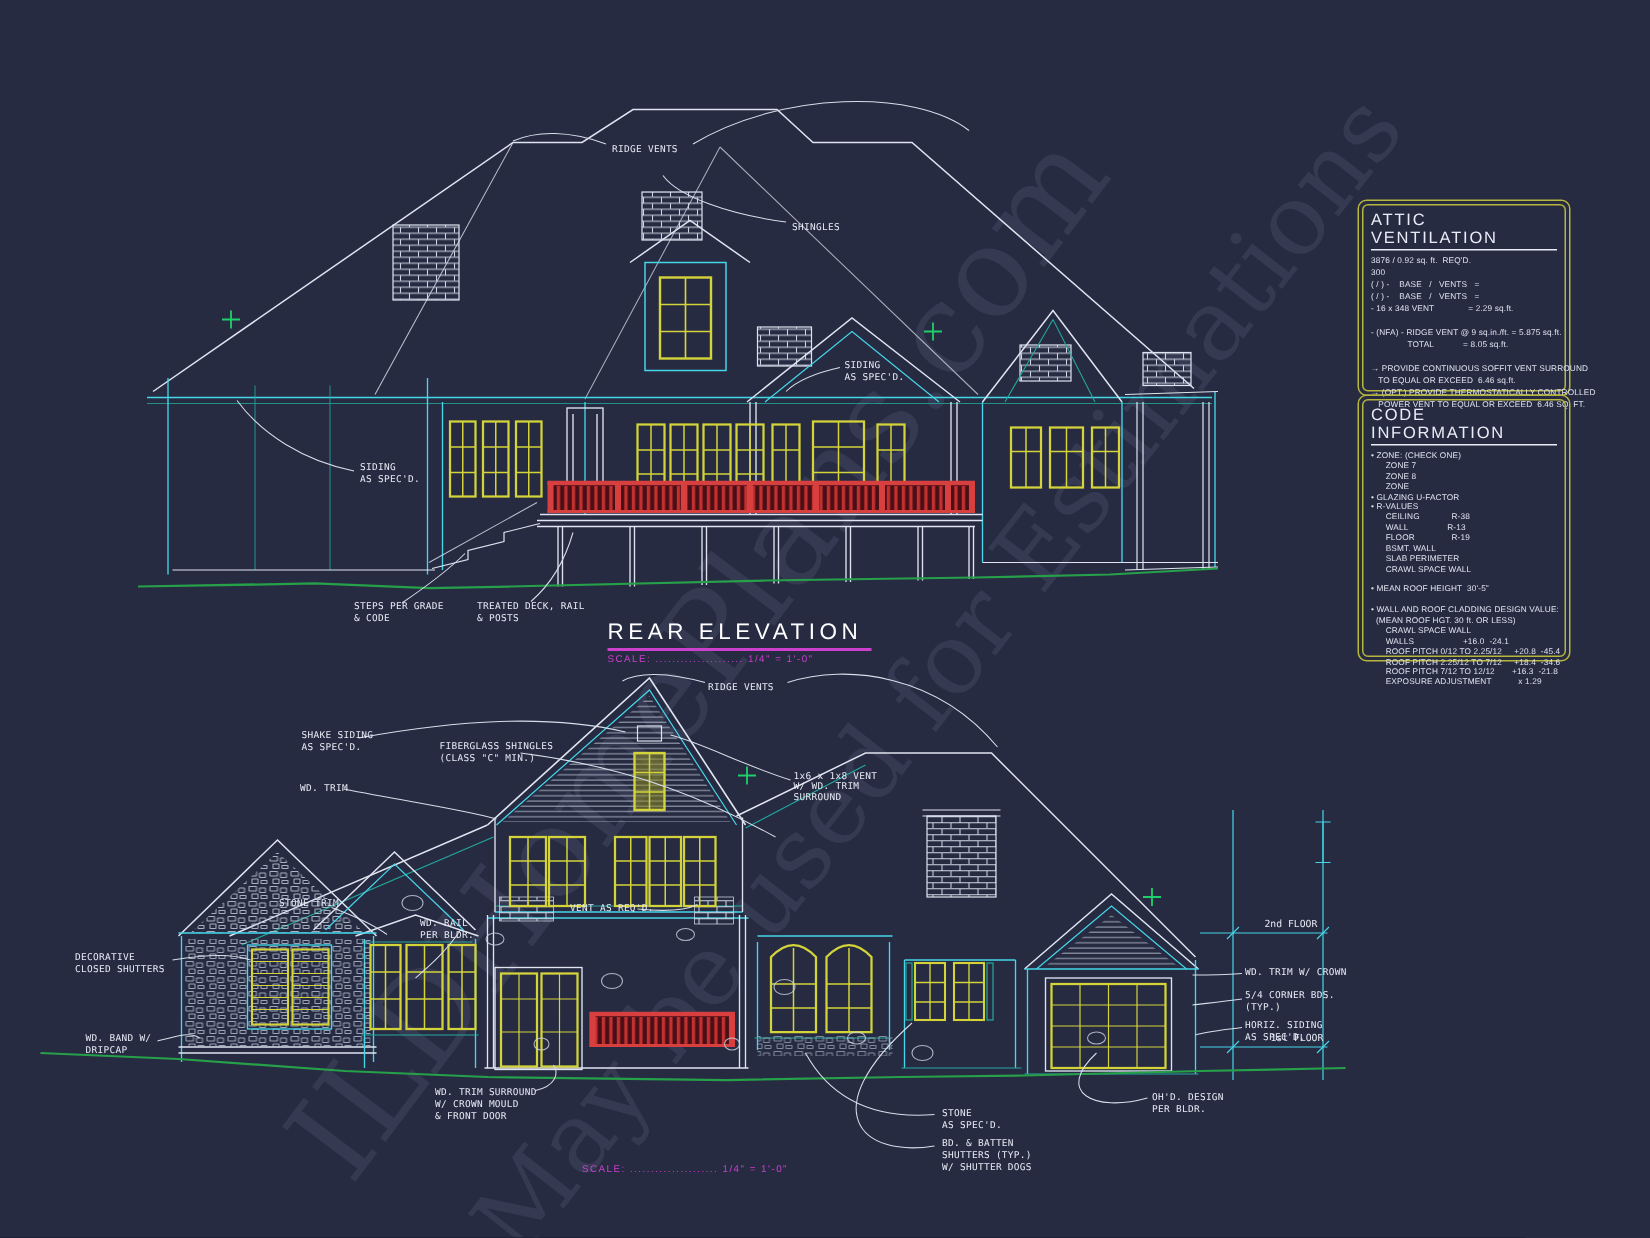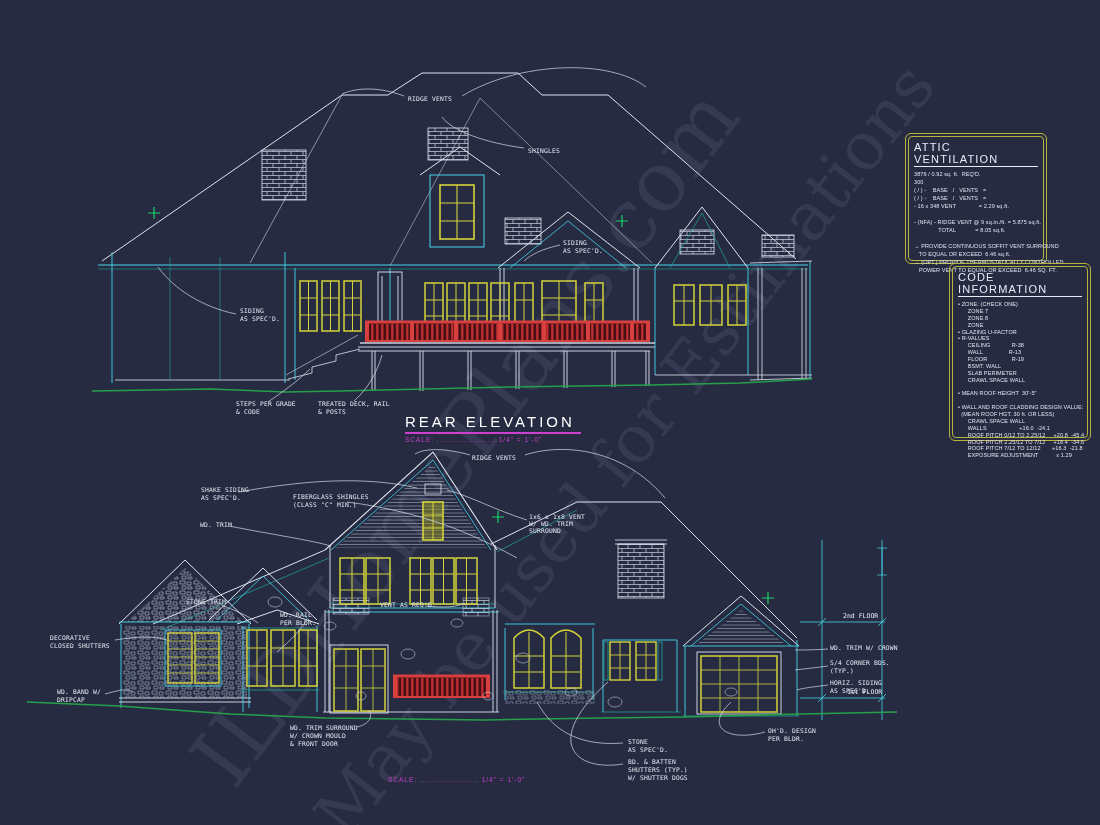--- a/index.html
+++ b/index.html
@@ -393,21 +393,21 @@
 - (NFA) - RIDGE VENT @ 9 sq.in./ft. = 5.875 sq.ft.
                TOTAL            = 8.05 sq.ft.
 
 → PROVIDE CONTINUOUS SOFFIT VENT SURROUND
    TO EQUAL OR EXCEED  6.46 sq.ft.
 → (OPT.) PROVIDE THERMOSTATICALLY CONTROLLED
    POWER VENT TO EQUAL OR EXCEED  6.46 SQ. FT.</div>
     </div>
   </div>
 
-  <div class="panel" id="code-info" style="left:905px;top:263px;width:136px;height:172px;margin-left:44px;">
+  <div class="panel" id="code-info" style="left:905px;top:263px;width:136px;height:172px;">
     <div class="panel-inner">
       <div class="panel-title">CODE INFORMATION</div>
       <div class="panel-body">• ZONE: (CHECK ONE)
       ZONE 7
       ZONE 8
       ZONE
 • GLAZING U-FACTOR
 • R-VALUES
       CEILING             R-38
       WALL                R-13

